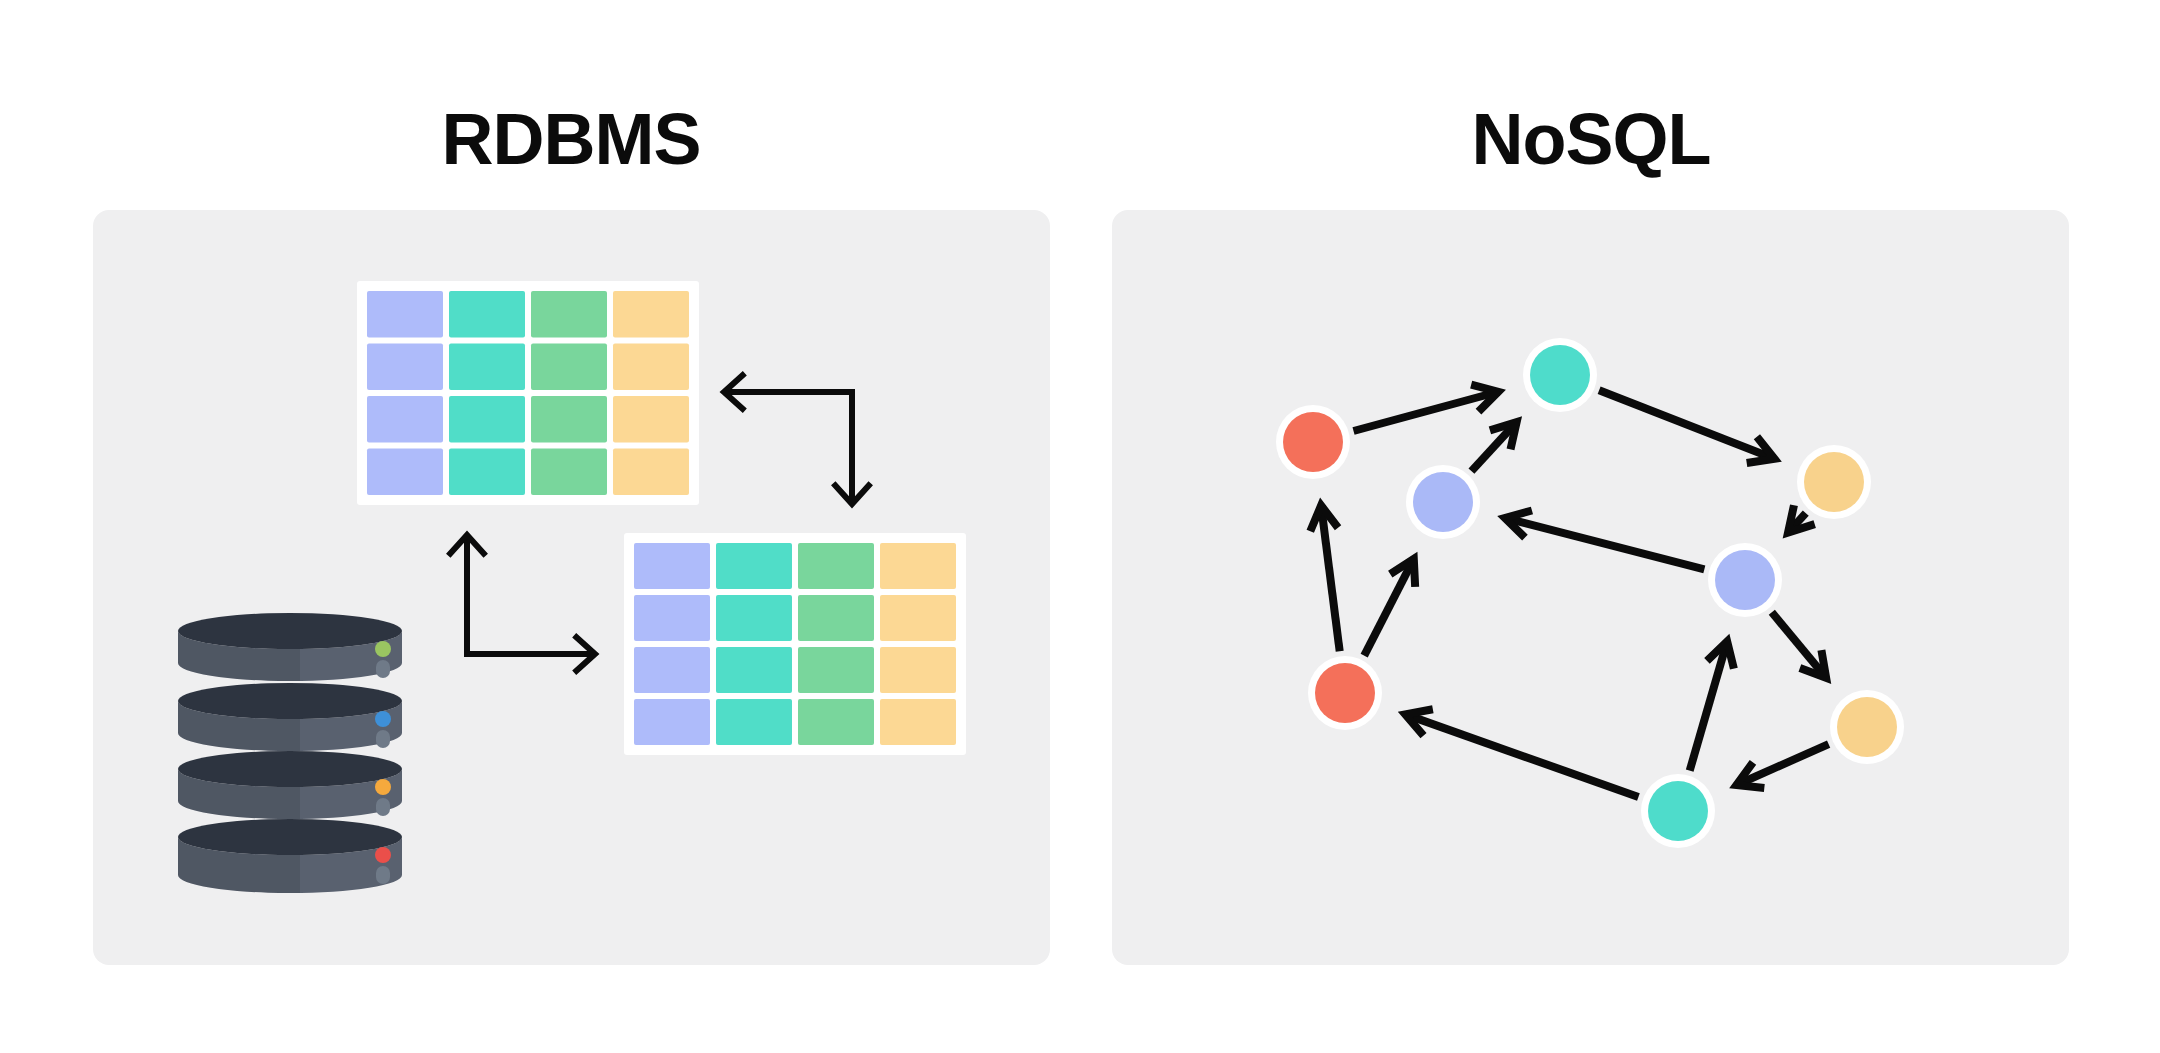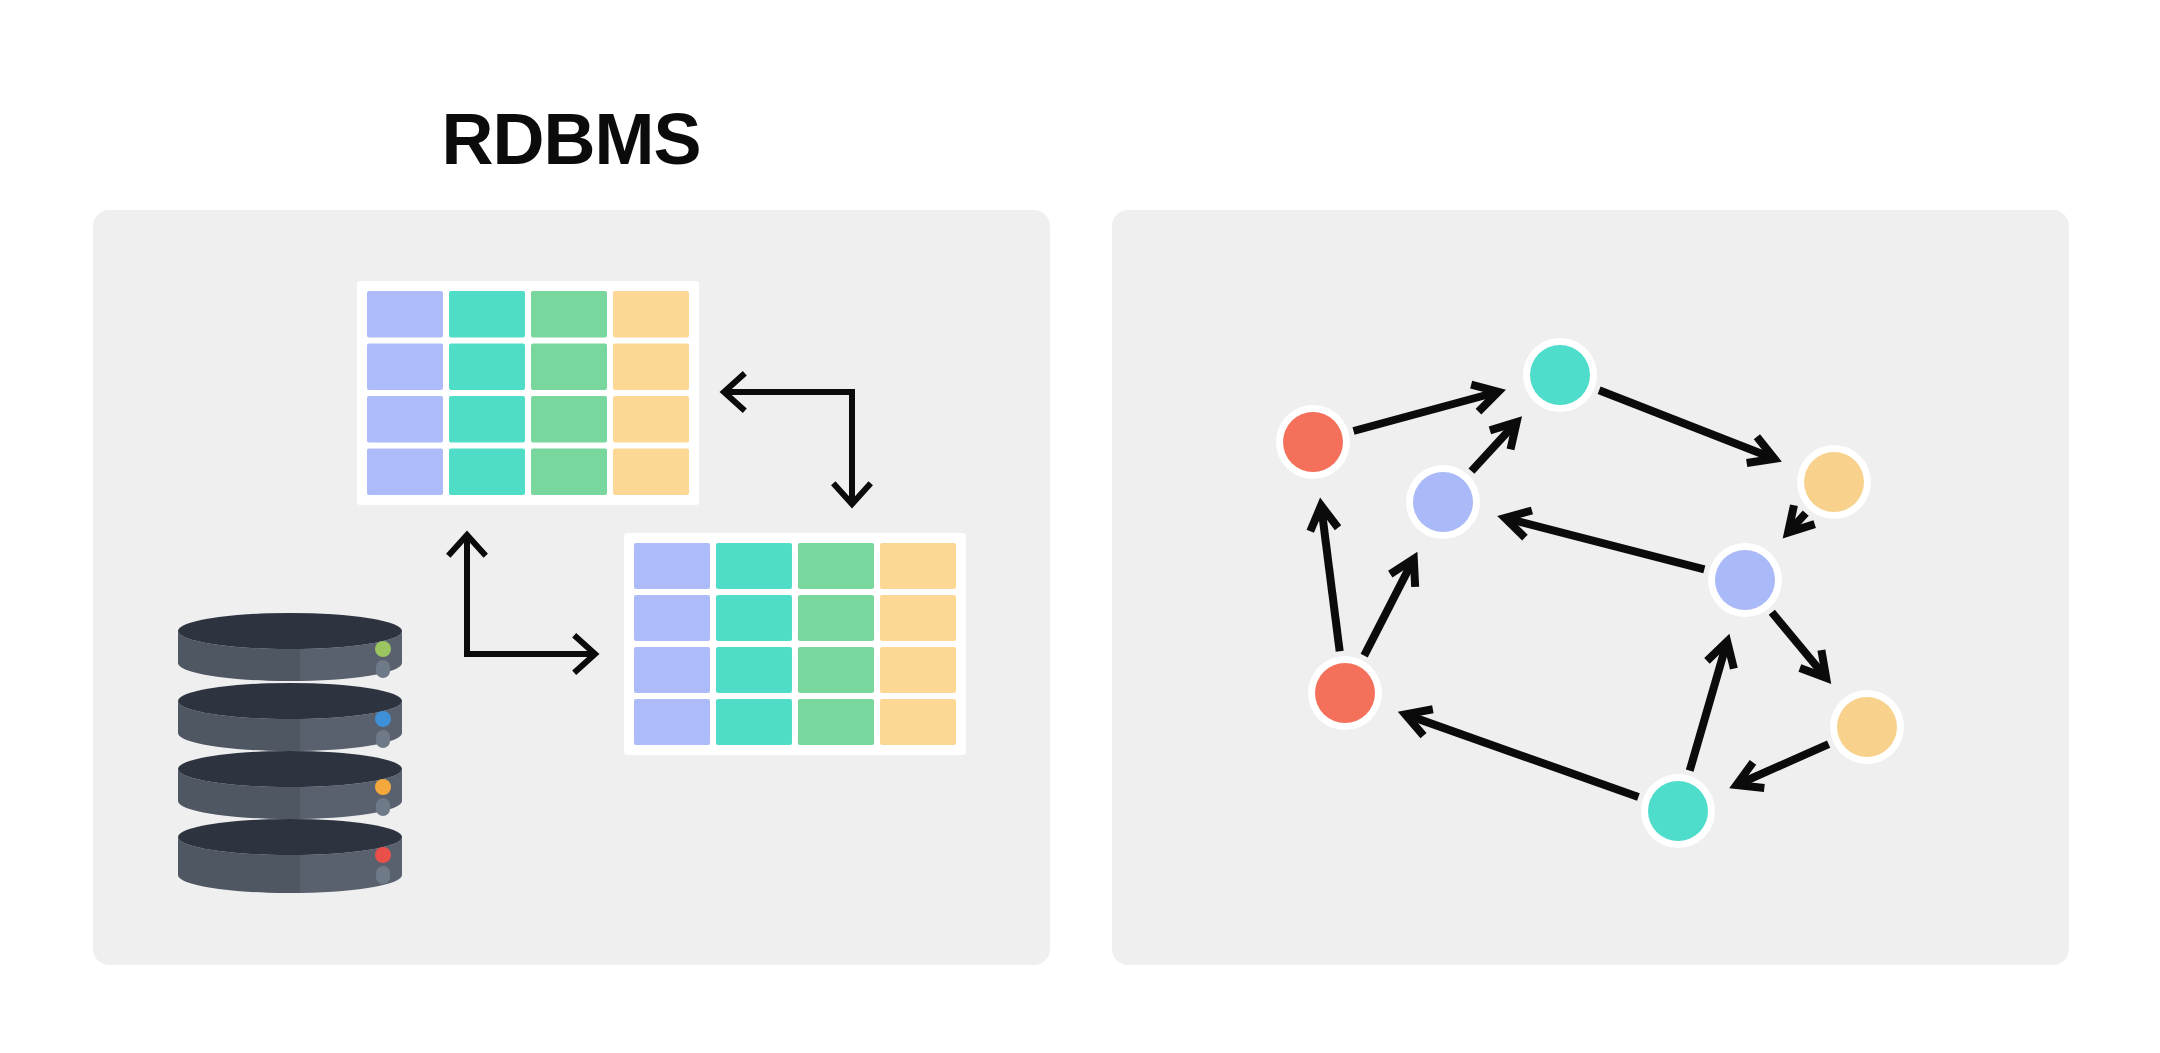--- a/index.html
+++ b/index.html
@@ -12,20 +12,21 @@
   }
   #title-left{left:571px;}
   #title-right{left:1591px;}
   #diagram{position:absolute;left:0;top:0;}
 </style>
 </head>
 <body>
 
 <div class="stage">
   <div class="title" id="title-left" style="color: rgb(11, 11, 11);">RDBMS</div>
+  <div class="title" id="title-right" style="color: rgb(11, 11, 11);">NoSQL</div>
   <svg id="diagram" width="2160" height="1053" viewBox="0 0 2160 1053">
       <rect x="93" y="210" width="957" height="755" rx="16" fill="#efeff0"></rect>
       <rect x="1112" y="210" width="957" height="755" rx="16" fill="#efeff0"></rect>
       <g>
         <rect x="357" y="281" width="342" height="224" rx="3" fill="#ffffff"></rect>
         <rect x="367" y="291" width="76" height="46.5" rx="2" fill="#aebbfa"></rect>
         <rect x="449" y="291" width="76" height="46.5" rx="2" fill="#50ddc8"></rect>
         <rect x="531" y="291" width="76" height="46.5" rx="2" fill="#79d69c"></rect>
         <rect x="613" y="291" width="76" height="46.5" rx="2" fill="#fcd894"></rect>
         <rect x="367" y="343.5" width="76" height="46.5" rx="2" fill="#aebbfa"></rect>

